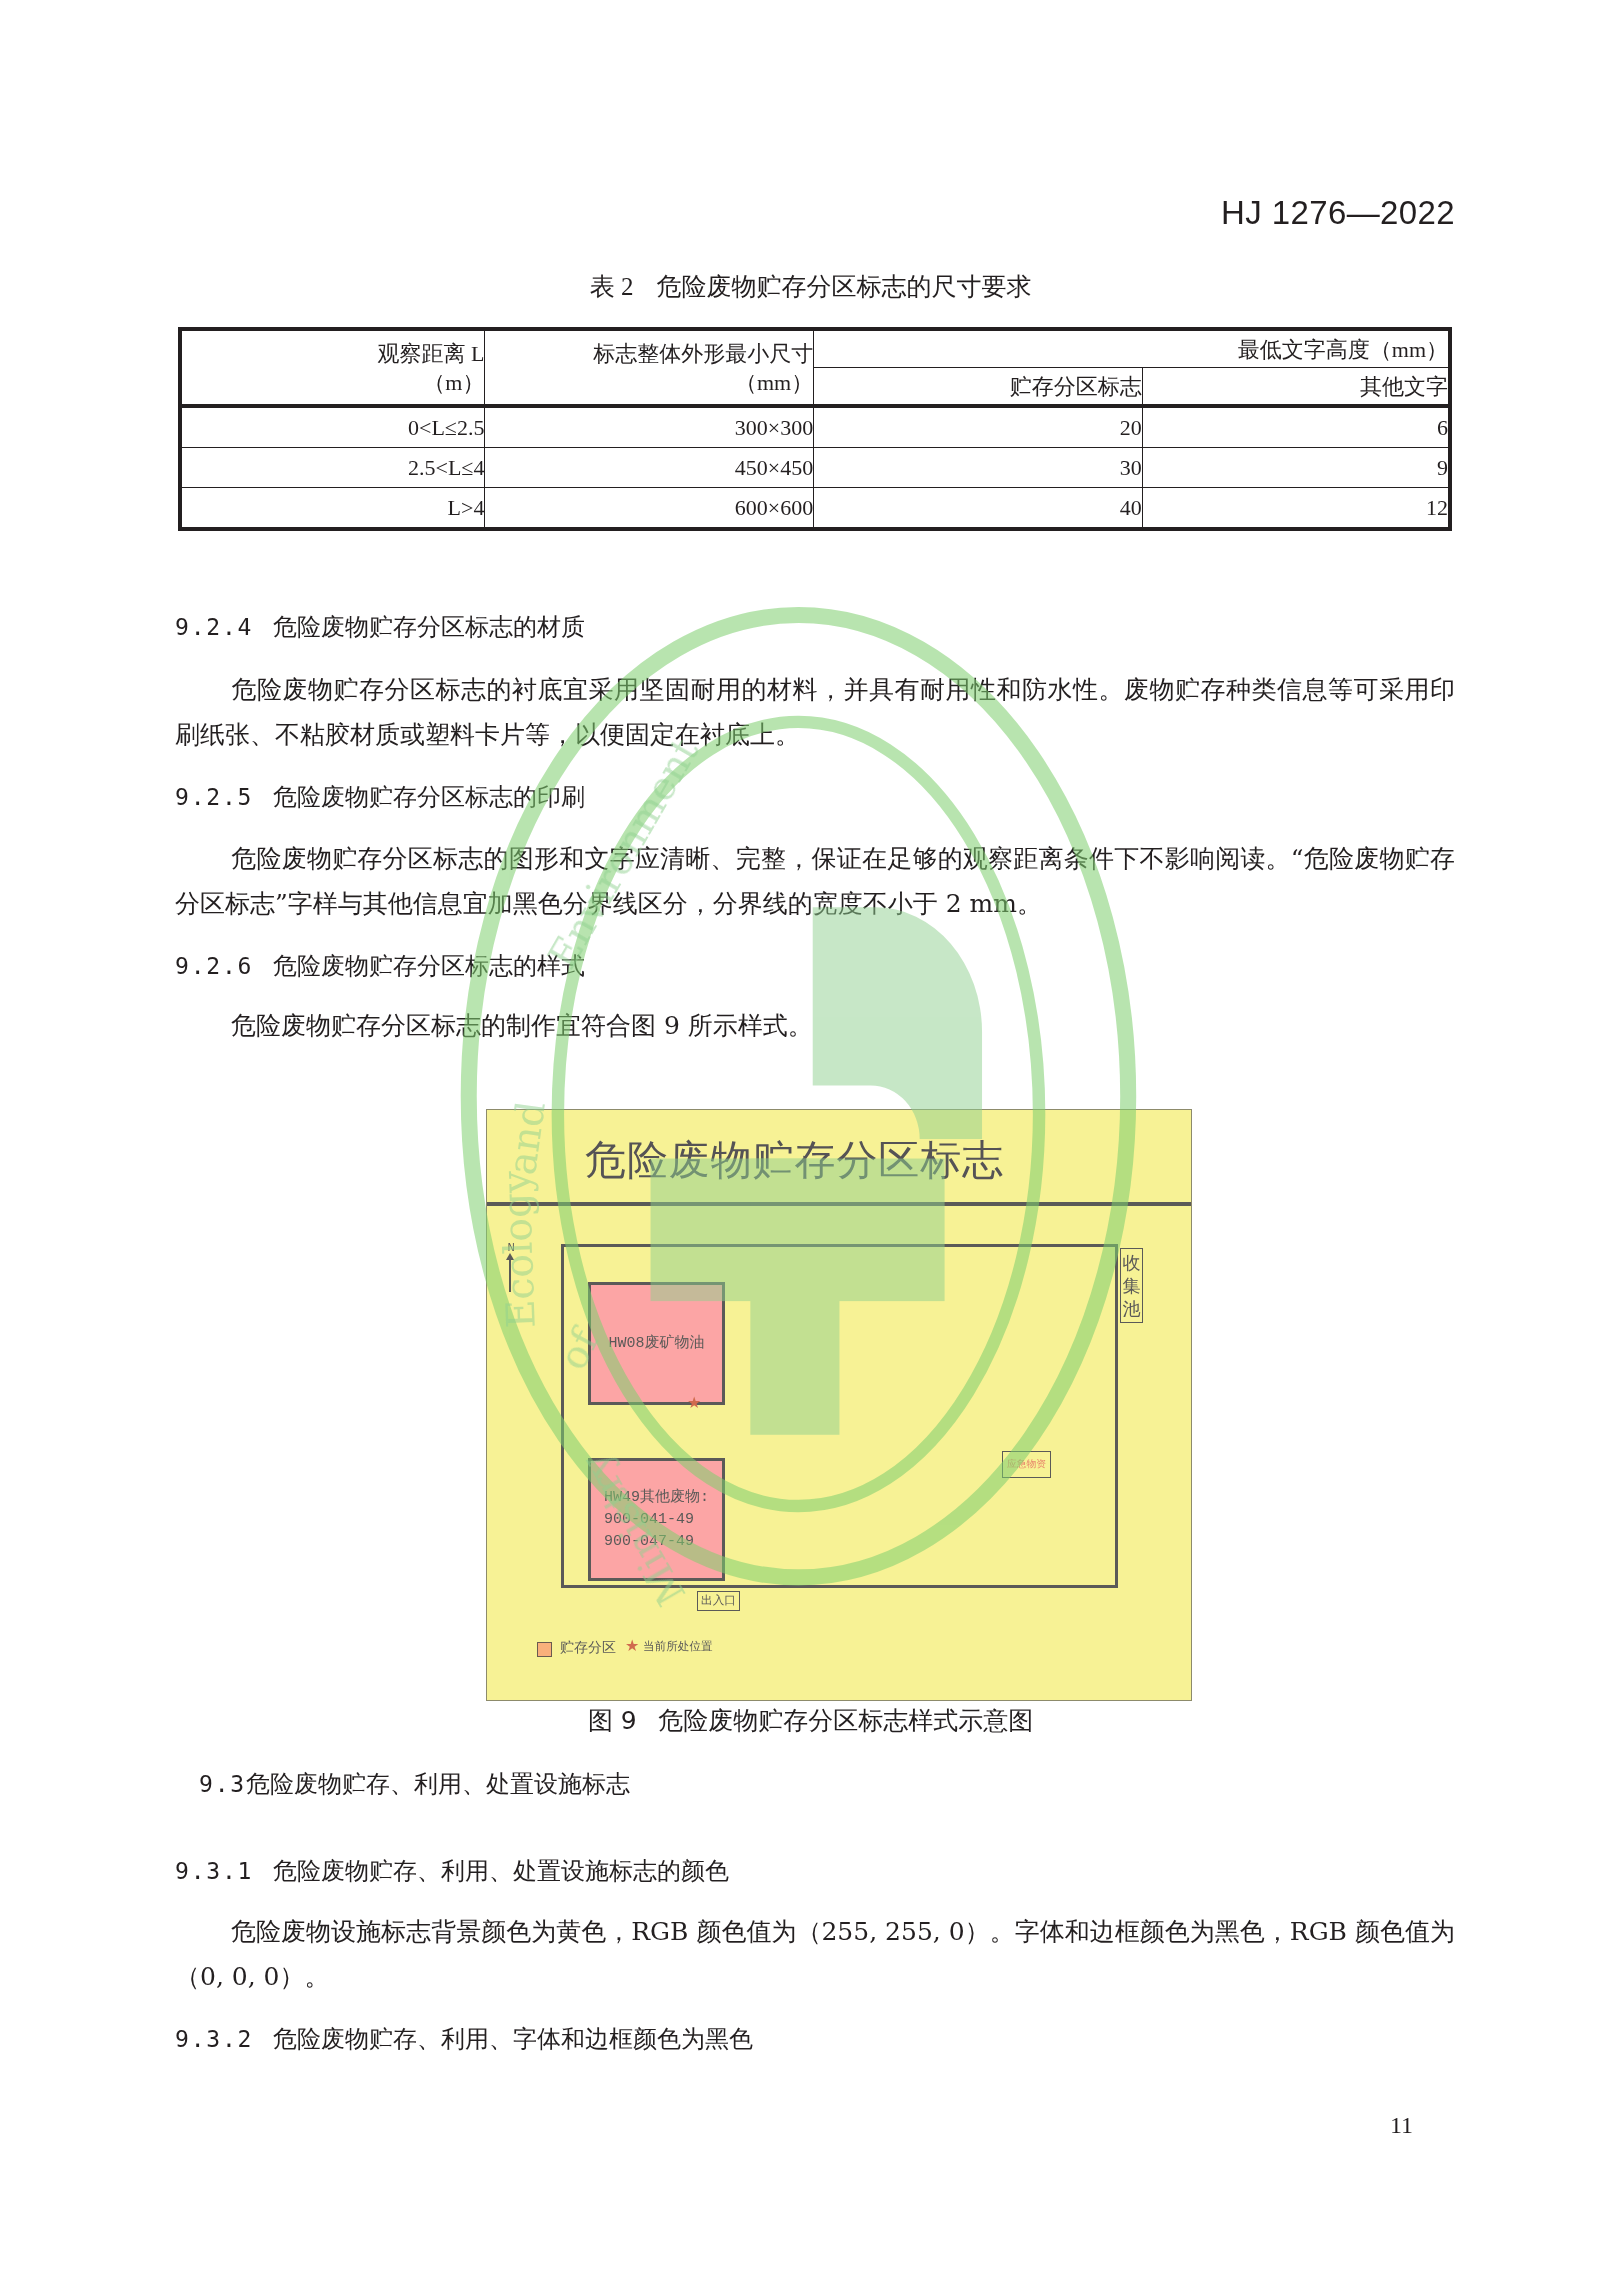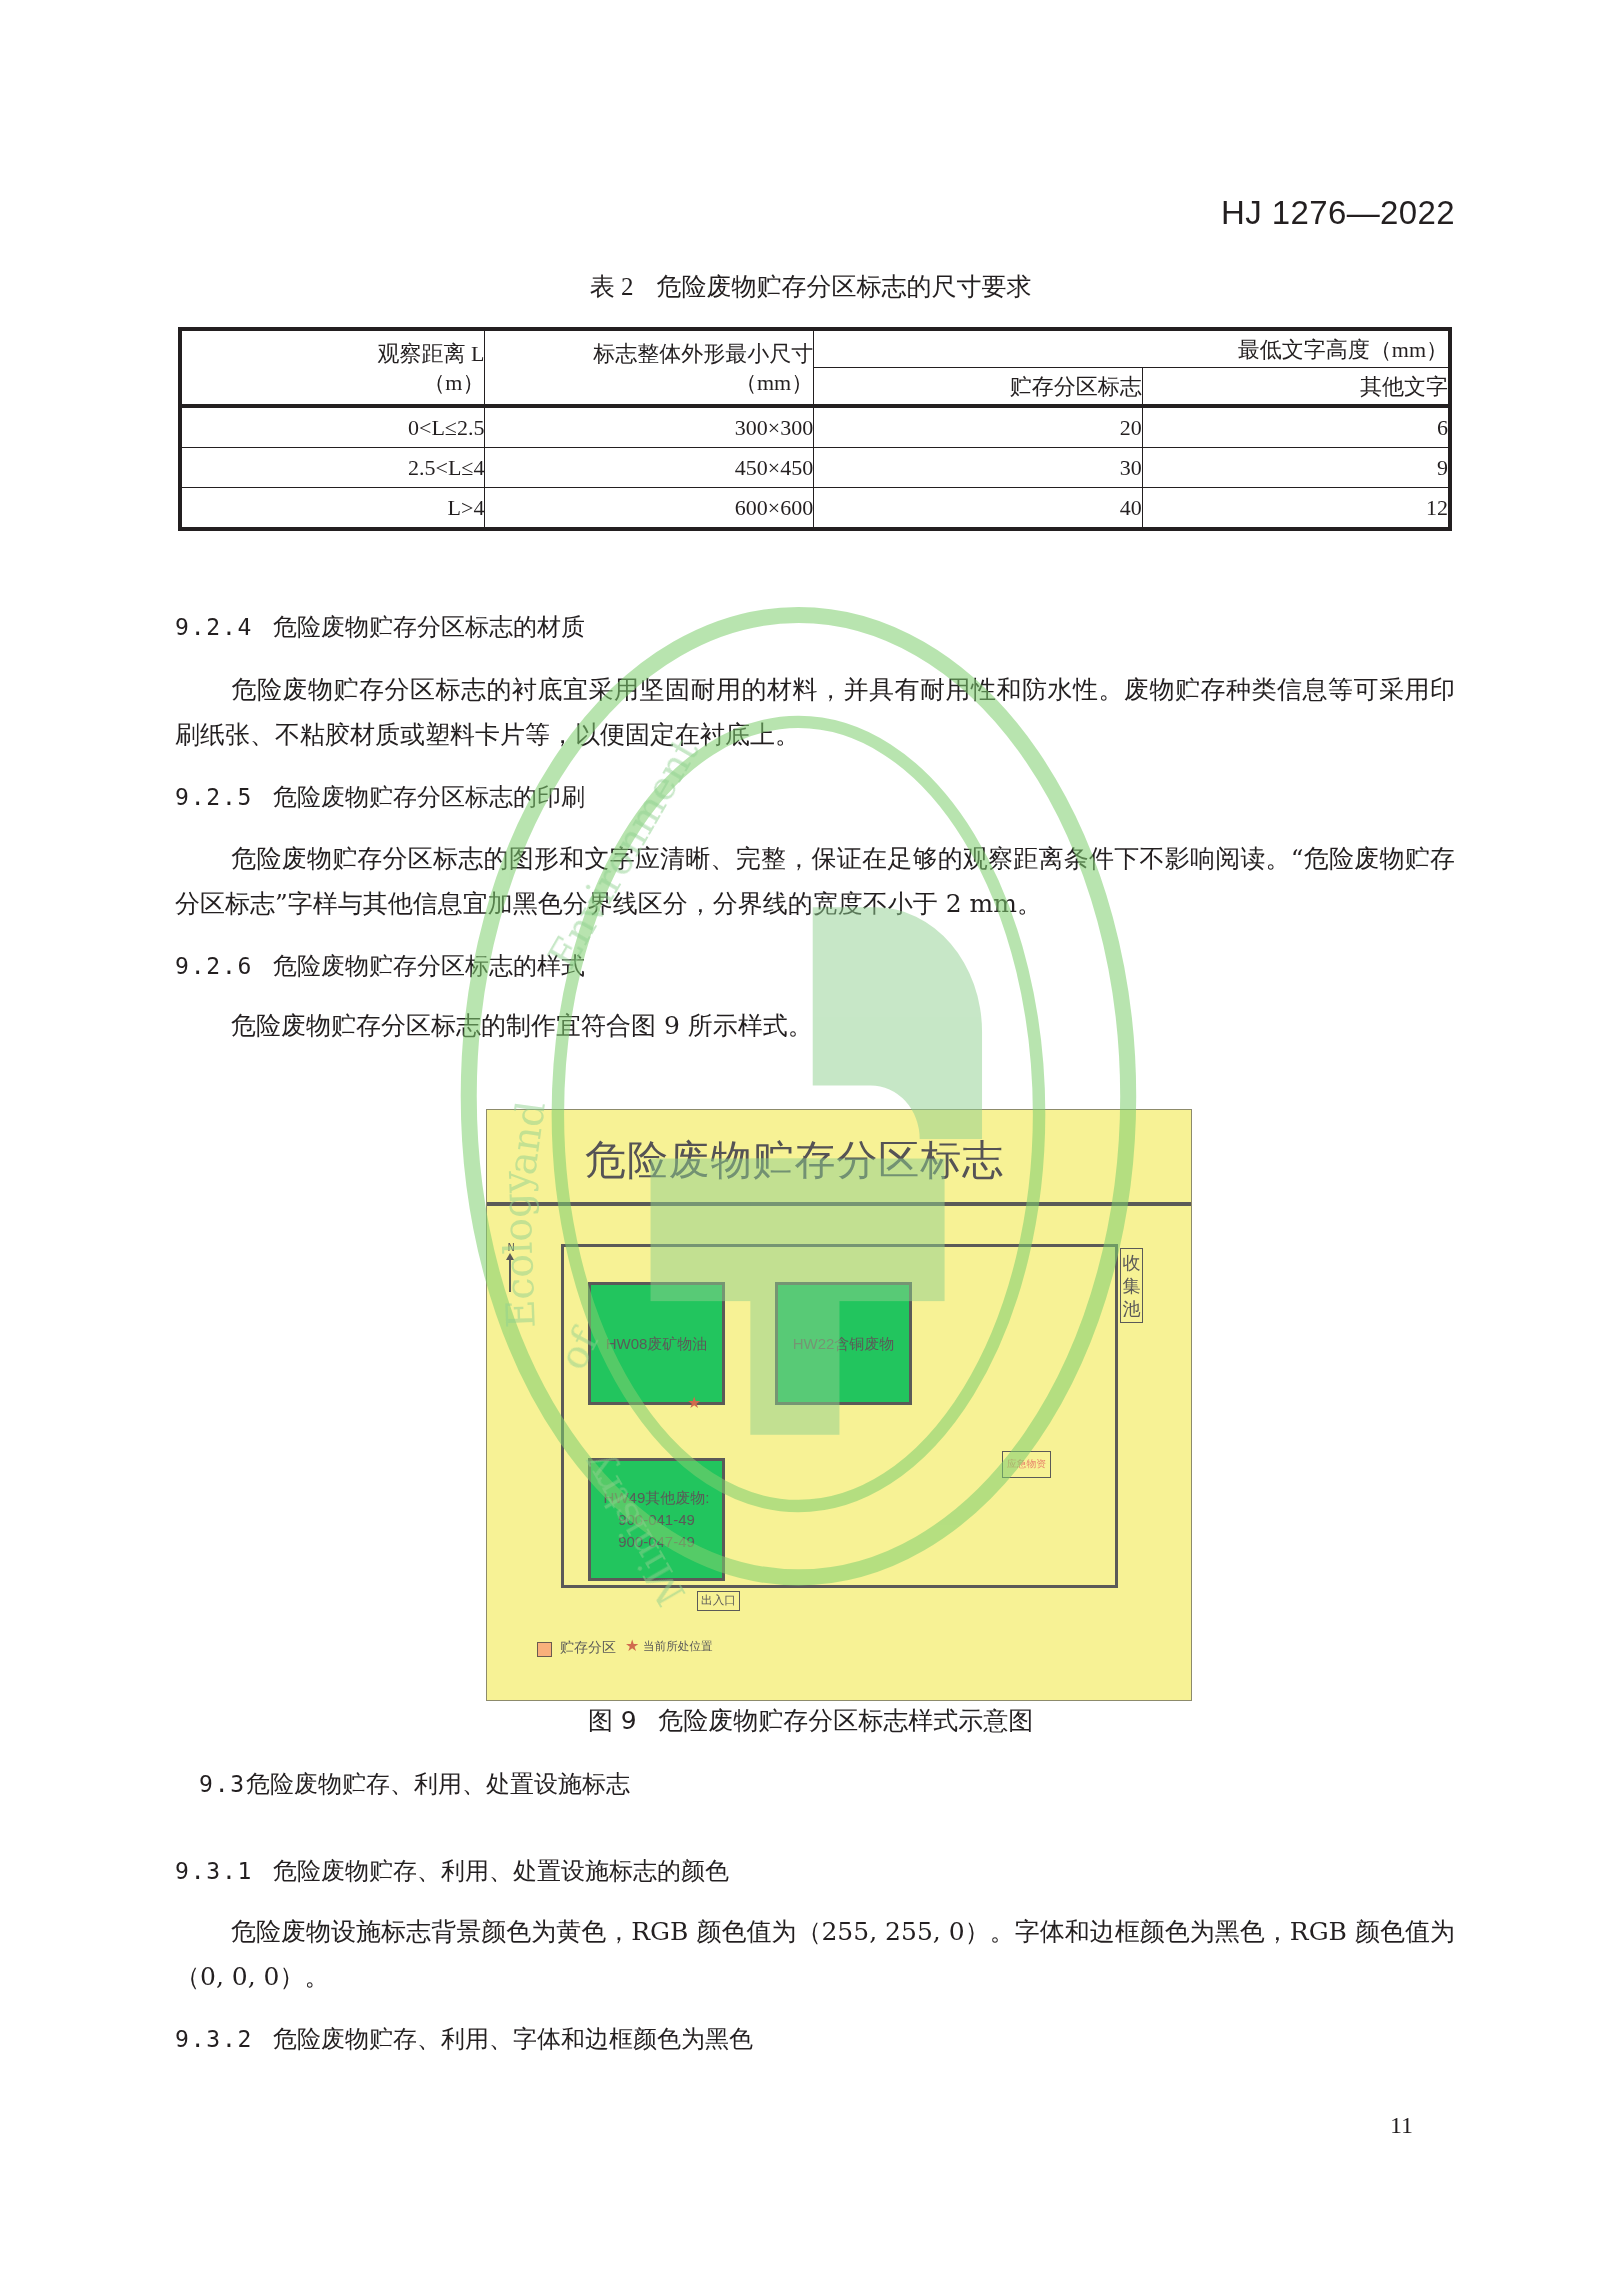--- a/index.html
+++ b/index.html
@@ -24,22 +24,22 @@
   .para .indent { display:inline-block; width:56px; }
   .fig-caption { left:0; width:1621px; top:1704px; text-align:center; font-size:25px; }
   .fig-caption .num { margin-right:21.4px; }
   .page-num { left:1390px; top:2112px; font-family:"Liberation Serif", serif; font-size:24px; }
 
   
   .figure { left:486px; top:1089px; width:706px; height:592px; background:#f7f295; border:1.8px solid #8d8b6b; box-sizing:border-box;margin-top:20px; }
   .fig-title { left:98px; top:23px; font-size:41px; color:#555355; font-family:"DejaVu Sans", sans-serif; letter-spacing:0.9px; }
   .fig-divider { left:0; top:92px; width:100%; height:3.6px; background:#5b5a58; }
   .site { left:74px; top:134px; width:557px; height:344px; border:3.6px solid #5b5a58; box-sizing:border-box; }
-  .zone { background:#22c55e; border:3.6px solid #5b5a58; box-sizing:border-box; color:#5b5a58;
-          font-size:15px; display:flex; align-items:center; justify-content:center; text-align:center; line-height:22px; font-family:Liberation Sans, sans-serif; }
+  .zone { background:#fca5a5; border:3.6px solid #5b5a58; box-sizing:border-box; color:#5b5a58;
+          font-size:15px; display:flex; align-items:center; justify-content:center; line-height:22px; font-family:Liberation Mono, monospace; }
   .zone-1 { left:101px; top:172px; width:137px; height:123px; }
   .zone-2 { left:288px; top:172px; width:137px; height:123px; }
   .zone-3 { left:101px; top:348px; width:137px; height:123px; }
   .collect { left:633px; top:138px; width:23px; height:75px; border:1.3px solid #5b5a58; font-size:18px; color:#5b5a58; line-height:23px; text-align:center; box-sizing:border-box; padding-top:1.8px; }
   .emergency { left:515px; top:341px; width:49px; height:27px; border:1.3px solid #5b5a58; font-size:9.8px; color:#e8846b; display:flex; align-items:center; justify-content:center; box-sizing:border-box; }
   .entry { left:210px; top:481px; width:43px; height:19.6px; border:1.3px solid #5b5a58; font-size:11.6px; color:#5b5a58; display:flex; align-items:center; justify-content:center; box-sizing:border-box; }
   .north { left:19.6px; top:132px; width:9px; font-size:9.8px; color:#5b5a58; text-align:center; }
   .north-arrow { left:22px; top:145px; width:1.8px; height:37px; background:#5b5a58; }
   .north-arrowhead { left:18.7px; top:143px; width:0; height:0; border-left:4.5px solid transparent; border-right:4.5px solid transparent; border-bottom:7.1px solid #5b5a58; }
   .star { left:200px; top:283px; font-size:16px; color:#d06a4e; }
@@ -126,21 +126,20 @@
 </div>
 
 <div class="abs figure">
   <div class="abs fig-title">危险废物贮存分区标志</div>
   <div class="abs fig-divider"></div>
   <div class="abs north">N</div>
   <div class="abs north-arrowhead"></div>
   <div class="abs north-arrow"></div>
   <div class="abs site"></div>
   <div class="abs zone zone-1">HW08废矿物油</div>
-  <div class="abs zone zone-2">HW22含铜废物</div>
   <div class="abs zone zone-3">
     <div>
       <div>HW49其他废物:</div>
       <div>900-041-49</div>
       <div>900-047-49</div>
     </div>
   </div>
   <div class="abs collect">收集池</div>
   <div class="abs emergency">应急物资</div>
   <div class="abs entry">出入口</div>

